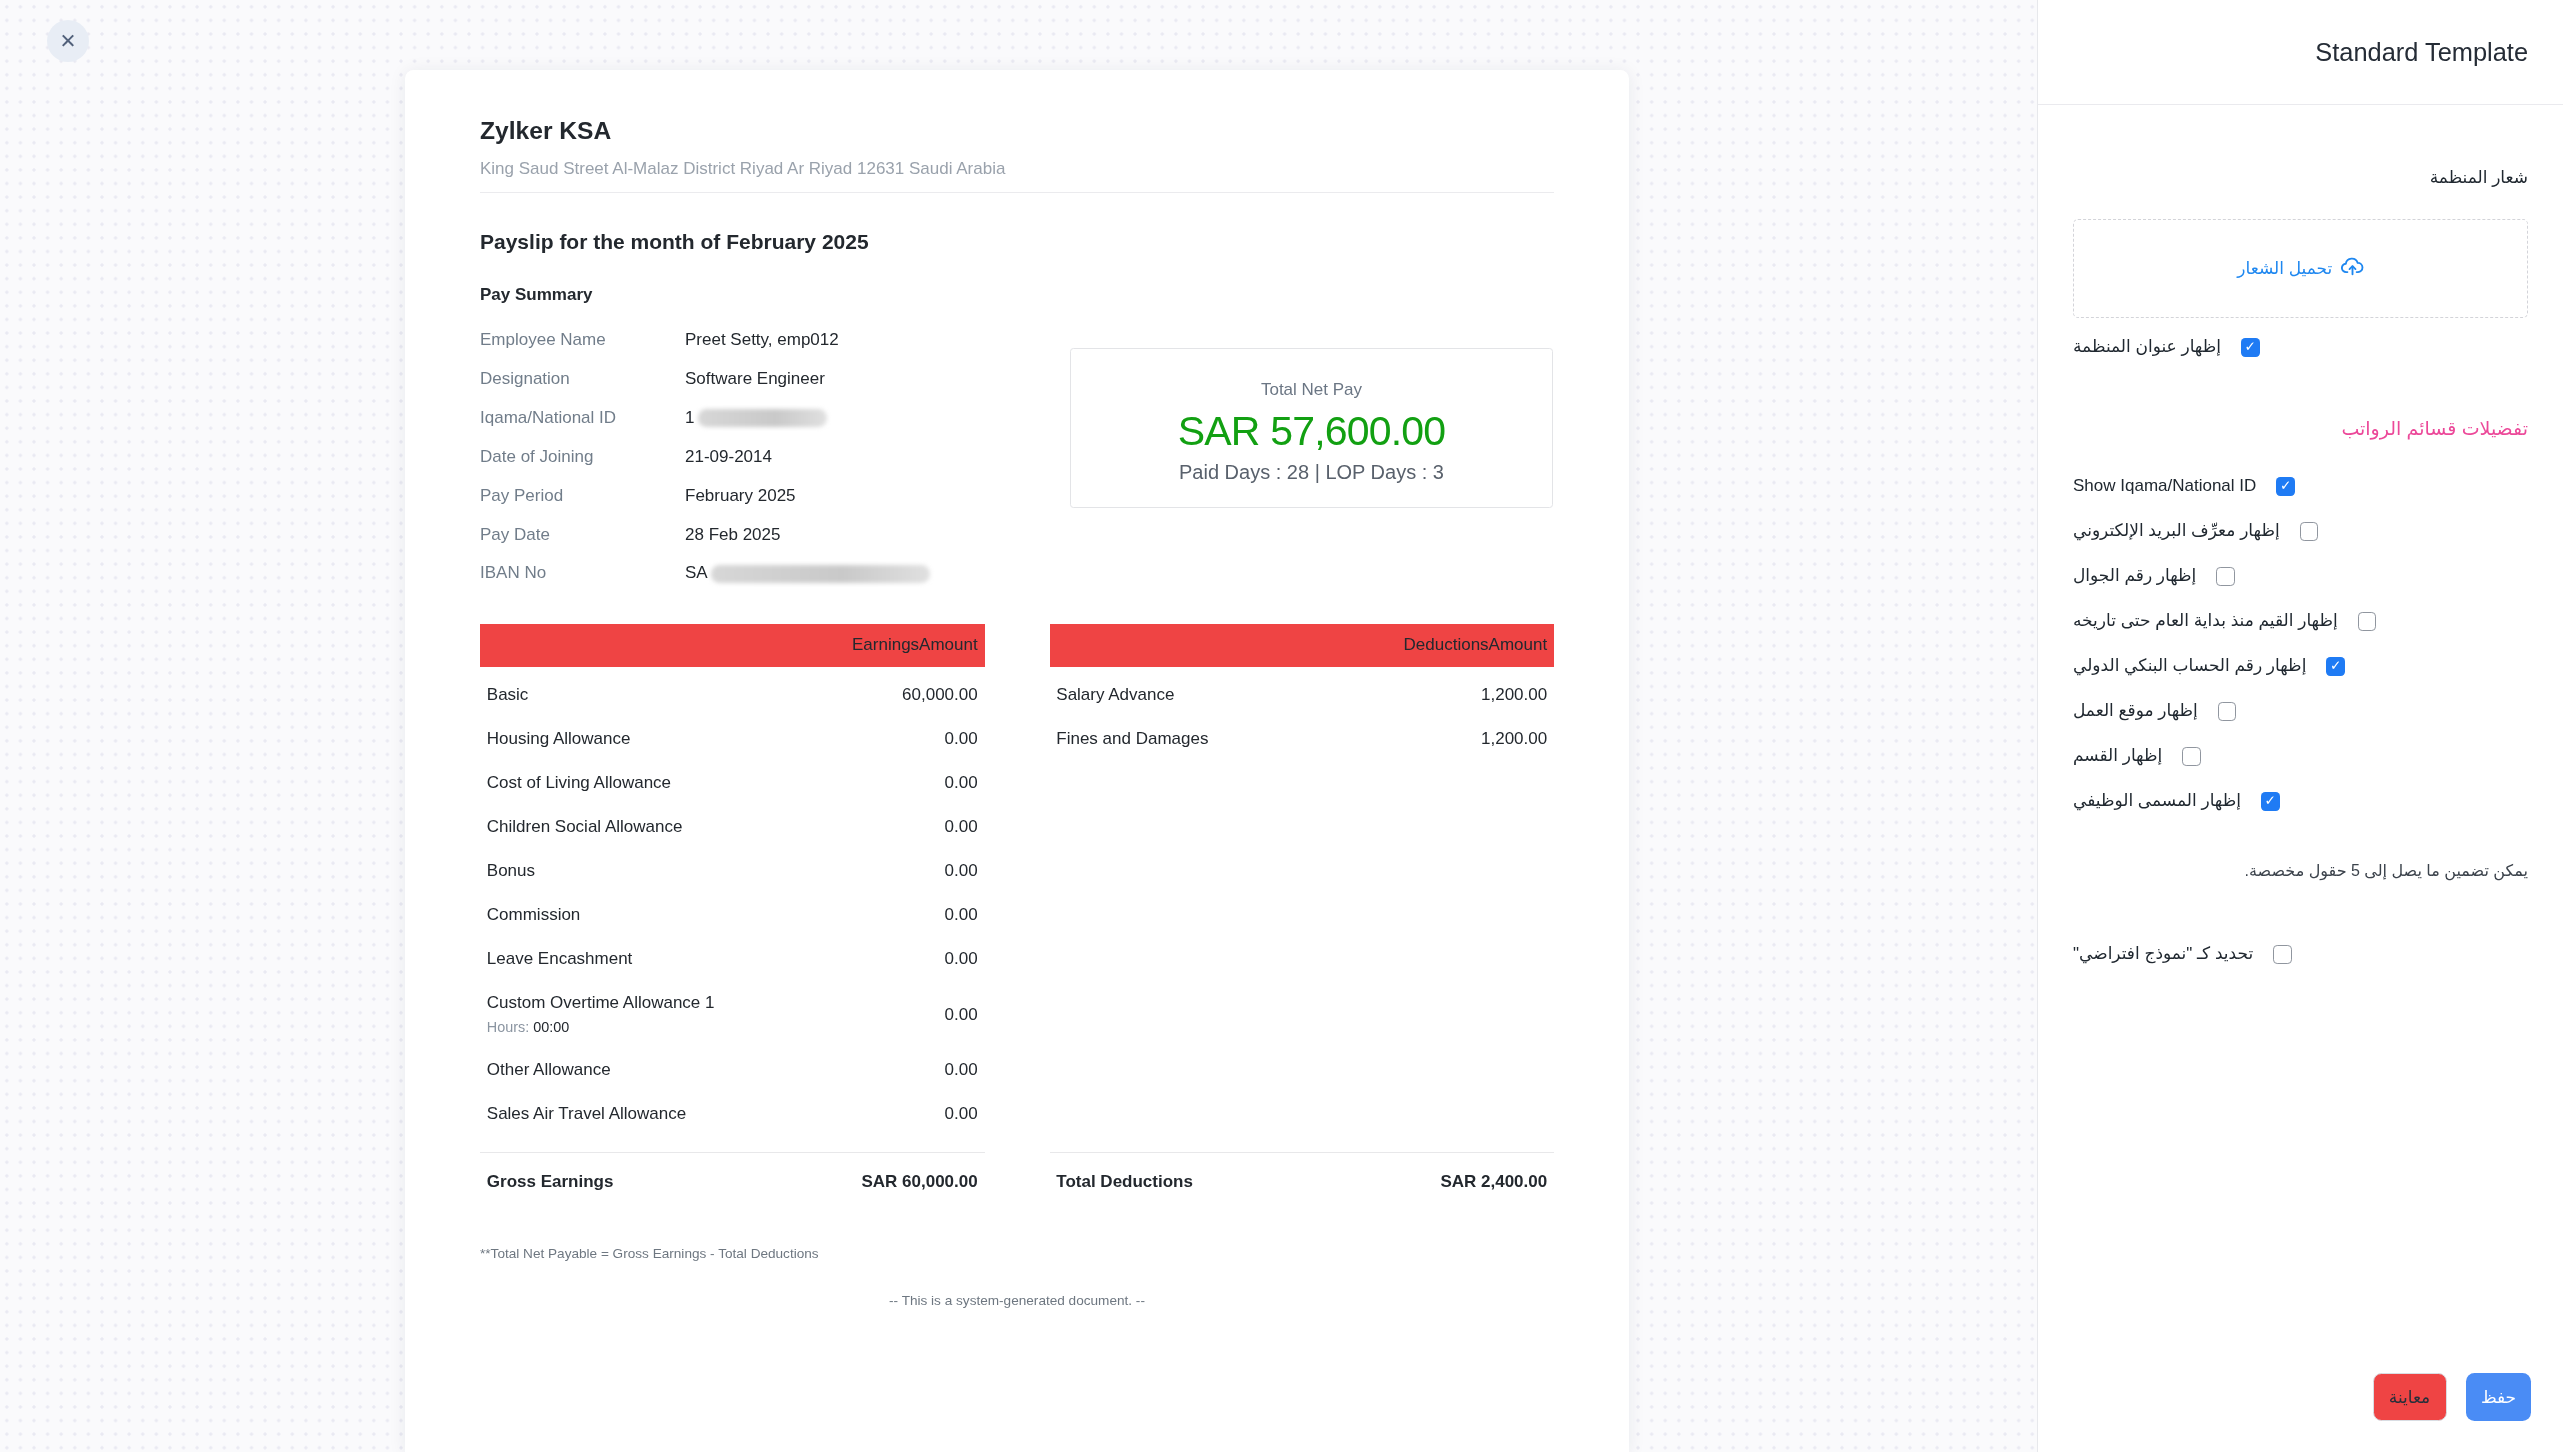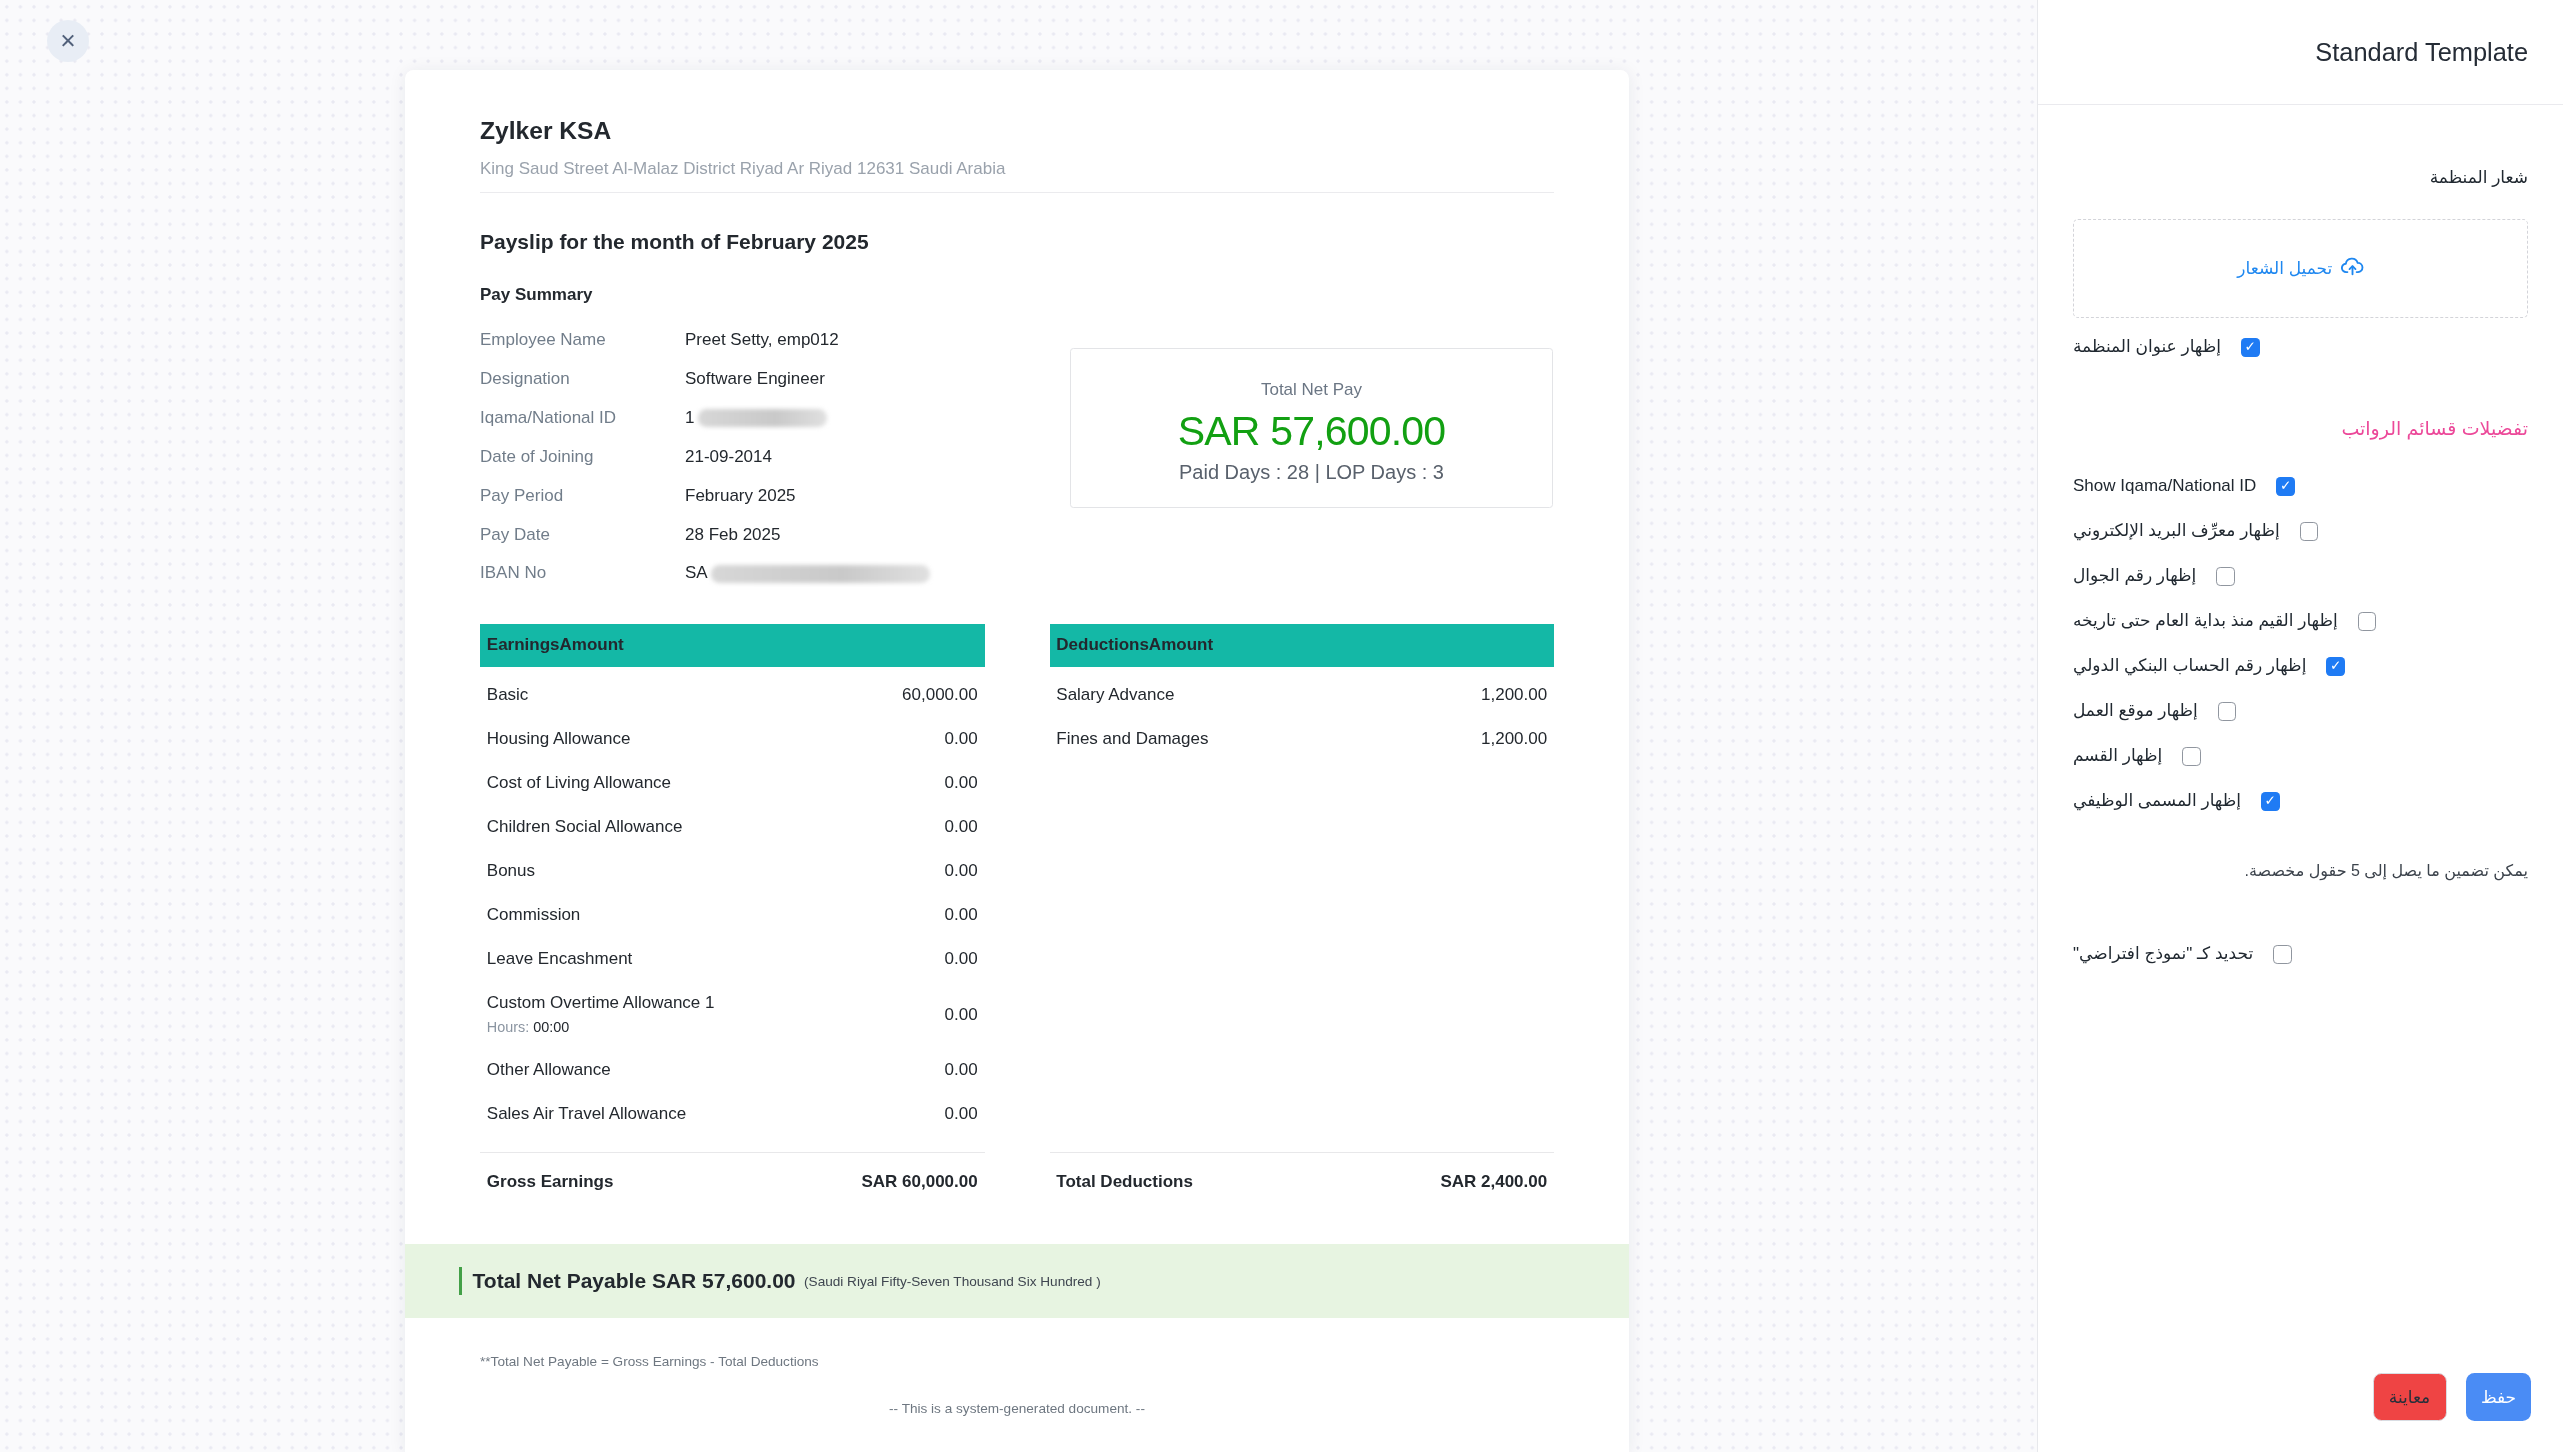--- a/index.html
+++ b/index.html
@@ -49,22 +49,22 @@
     display:flex; flex-direction:column; align-items:center;
   }
   .netpay-label { margin-top:30.5px; font-size:17px; color:#6b7684; }
   .netpay-amount { margin-top:8.5px; font-size:41px; color:#12a012; letter-spacing:-0.8px; }
   .netpay-days { margin-top:6px; font-size:20px; color:#59616c; }
 
   
   .tables { margin-top:41px; display:flex; gap:65px; align-items:stretch; }
   .tcol { flex:1; display:flex; flex-direction:column; }
   .thead {
-    display:flex; justify-content:flex-start; background:#14b8a6;
-    padding:11px 6.8px; font-size:17px; font-weight:700; line-height:20.3px;
+    display:flex; justify-content:flex-end; background:#ef4444;
+    padding:11px 6.8px; font-size:17px; font-weight:400; line-height:20.3px;
   }
   .trows { margin-top:6.8px; }
   .trow { display:flex; justify-content:space-between; align-items:center;
           padding:12.7px 6.8px; font-size:17px; line-height:18.6px; }
   .sub { font-size:14.4px; margin-top:5.1px; }
   .sub-g { color:#8b95a1; }
   .tdiv { border:none; border-top:0.8px solid #e8e8ea; margin-top:15.3px; }
   .ttotal { display:flex; justify-content:space-between; padding:18.6px 6.8px;
             font-size:17px; font-weight:700; }
   .tcol .bottom { margin-top:auto;text-align:right; }
@@ -285,25 +285,20 @@
       <div class="bottom">
         <hr class="tdiv">
         <div class="ttotal">
           <span>Total Deductions</span>
           <span>SAR 2,400.00</span>
         </div>
       </div>
     </div>
   </div>
 
-  <div class="greenband">
-    <div class="accent"></div>
-    <span class="gb-main"><span>Total Net Payable</span>&nbsp;<span>SAR 57,600.00</span></span>
-    <span class="gb-words">(Saudi Riyal Fifty-Seven Thousand Six Hundred )</span>
-  </div>
 
   <div class="footnote">**Total Net Payable = Gross Earnings - Total Deductions</div>
   <div class="sysnote">-- This is a system-generated document. --</div>
 </div>
 
 <div class="sidebar">
   <div class="sb-header">Standard Template</div>
   <div class="sb-body">
     <div class="logo-label">شعار المنظمة</div>
 

